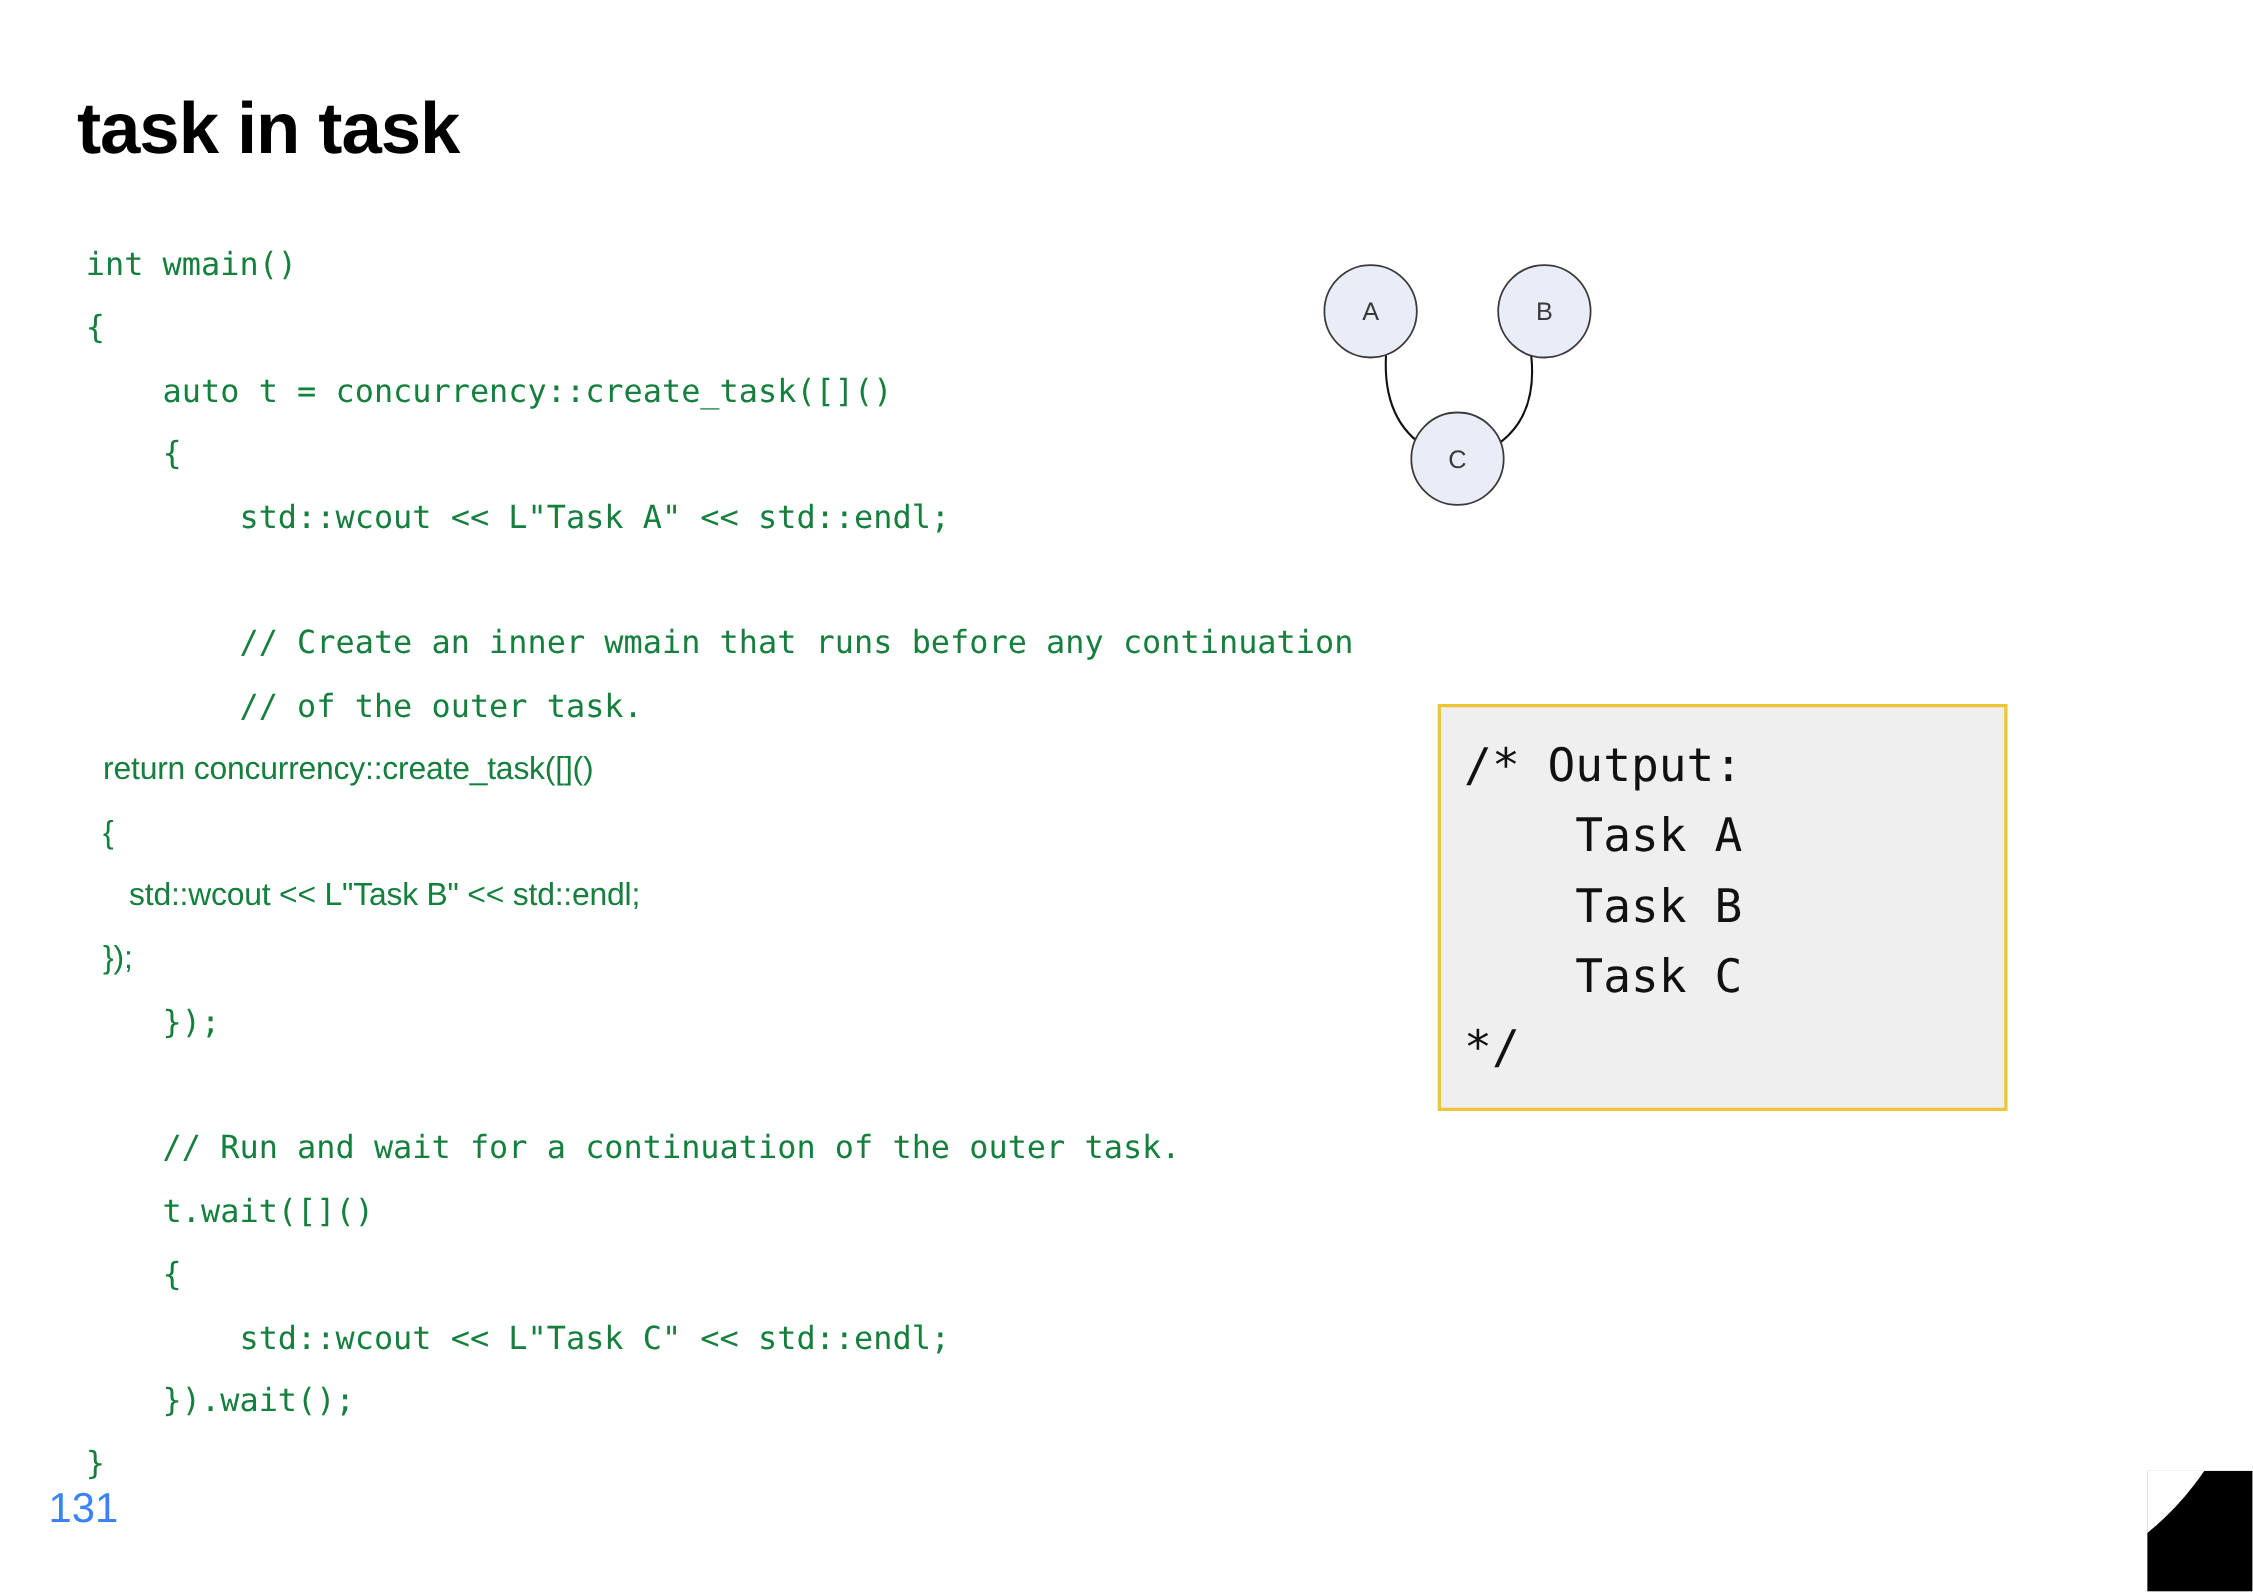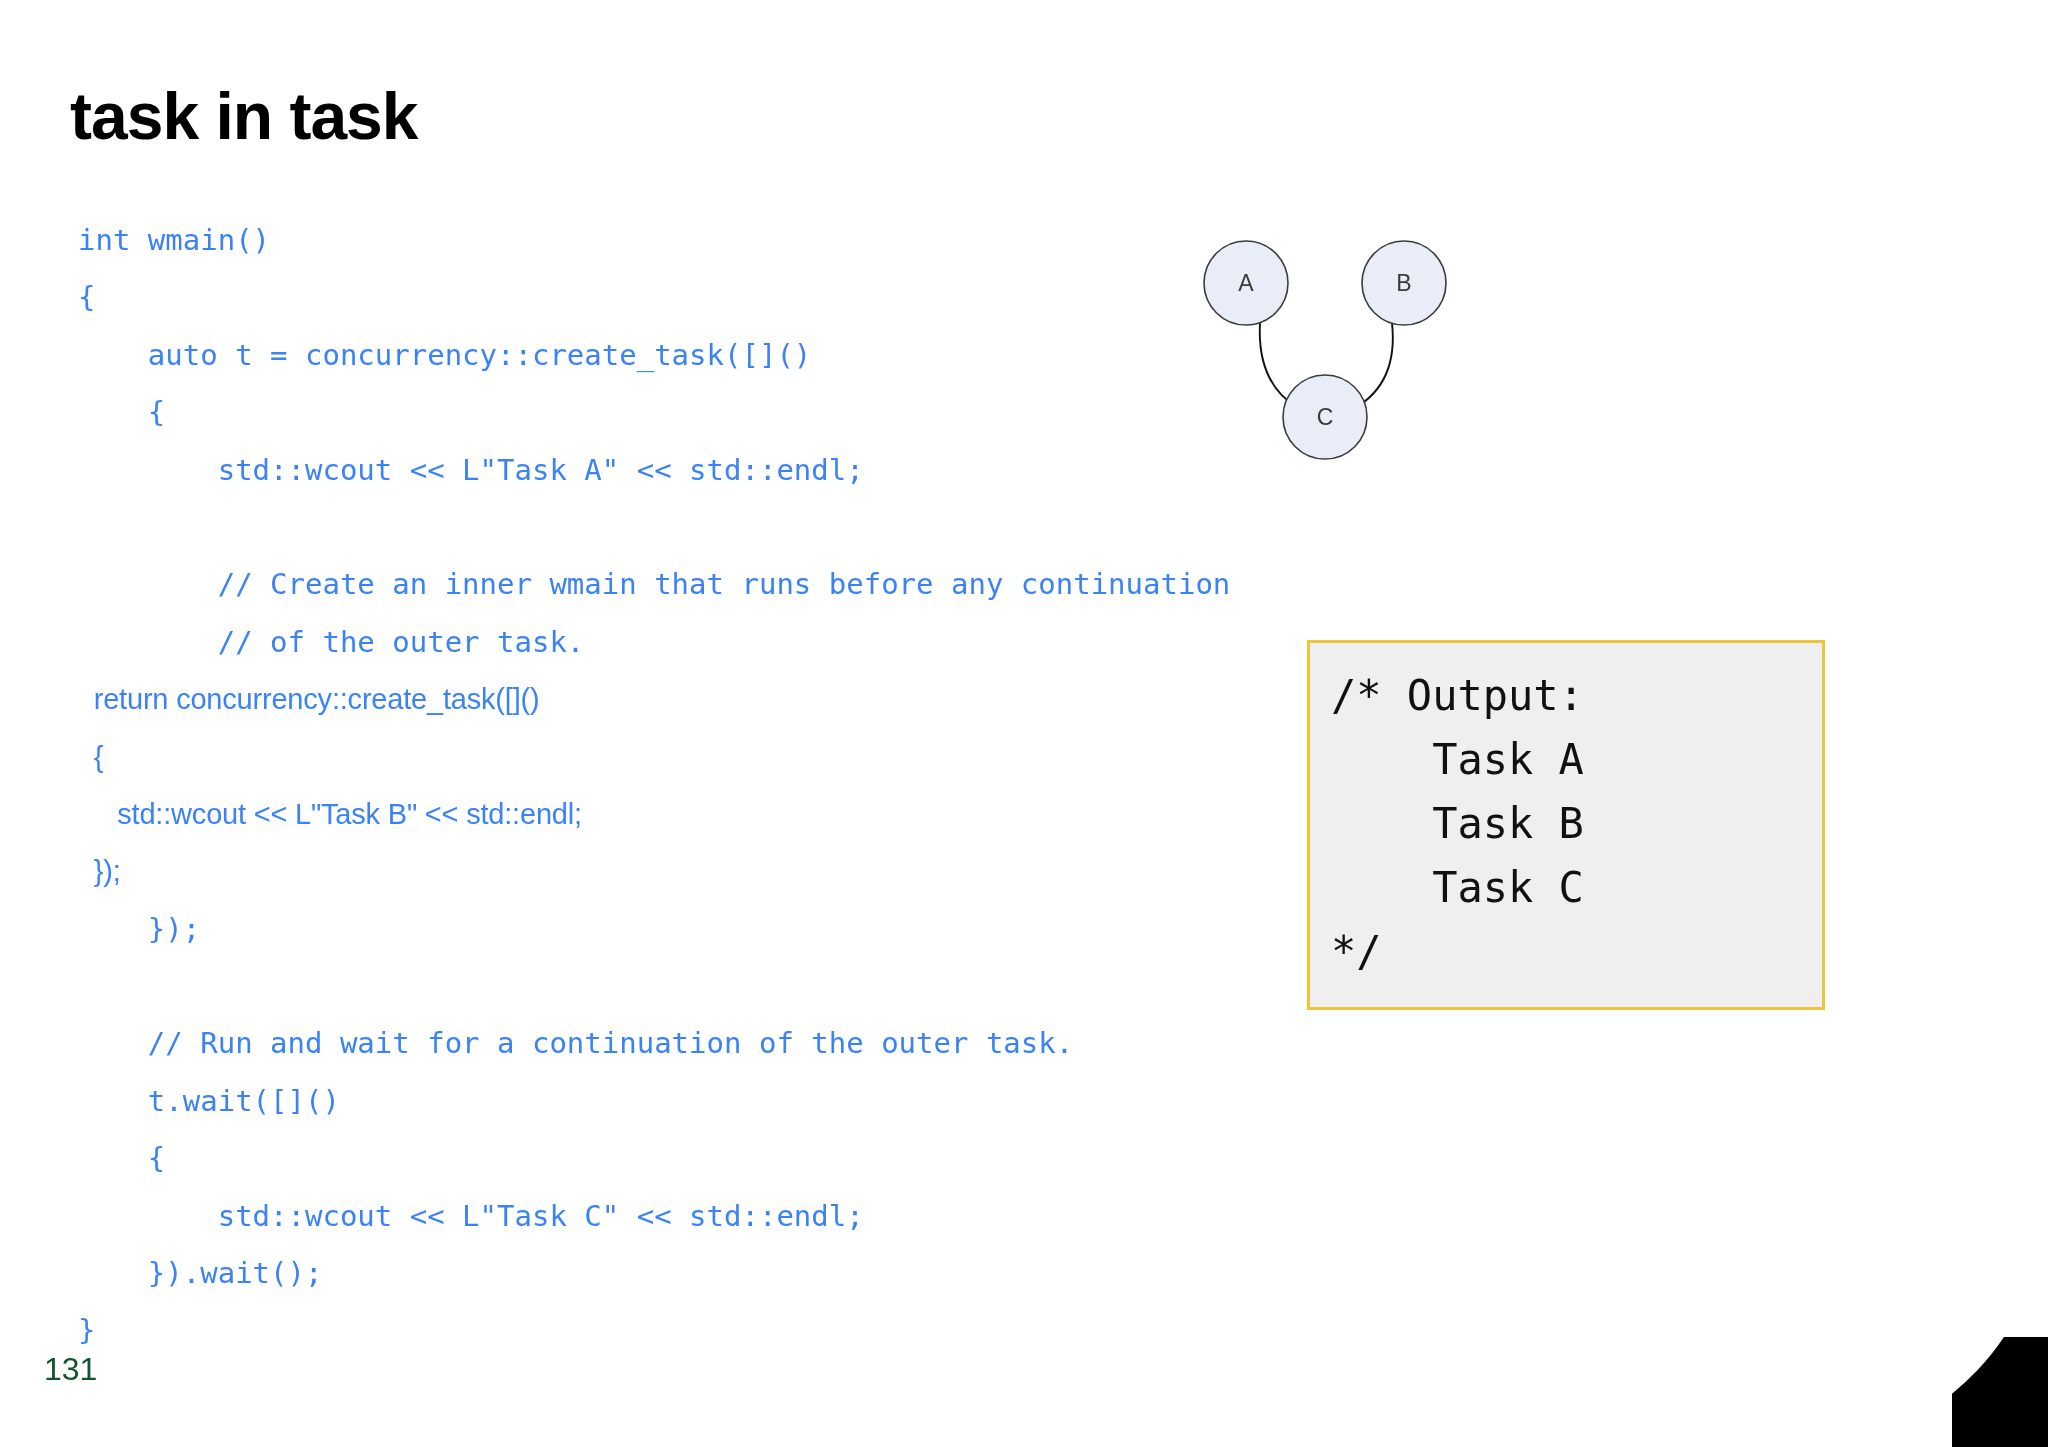--- a/index.html
+++ b/index.html
@@ -33,21 +33,21 @@
   #code {
     position: absolute;
     left: 78px;
     top: 212px;
     width: 1270px;
   }
   .cl {
     font-family: "DejaVu Sans Mono", monospace;
     font-size: 29px;
     line-height: 57.4px;
-    color: #3b82f6;
+    color: #15803d;
     white-space: pre;
     height: 57.4px;
   }
   .cl.blank { color: transparent; }
   .cl.hl {
     font-family: "Liberation Sans", sans-serif;
     font-weight: normal;
     font-size: 29px;
     letter-spacing: -0.2px;
   }
@@ -73,22 +73,22 @@
     color: #111111;
     white-space: pre;
   }
 
   
   #page-number {
     position: absolute;
     left: 44px;
     top: 1351px;
     font-family: "Liberation Sans", sans-serif;
-    font-size: 32px;
-    color: #14532d;
+    font-size: 38px;
+    color: #3b82f6;
   }
 
   
   #corner-deco {
     position: absolute;
     right: 0;
     bottom: 0;
     width: 96px;
     height: 110px;
     overflow: hidden;

